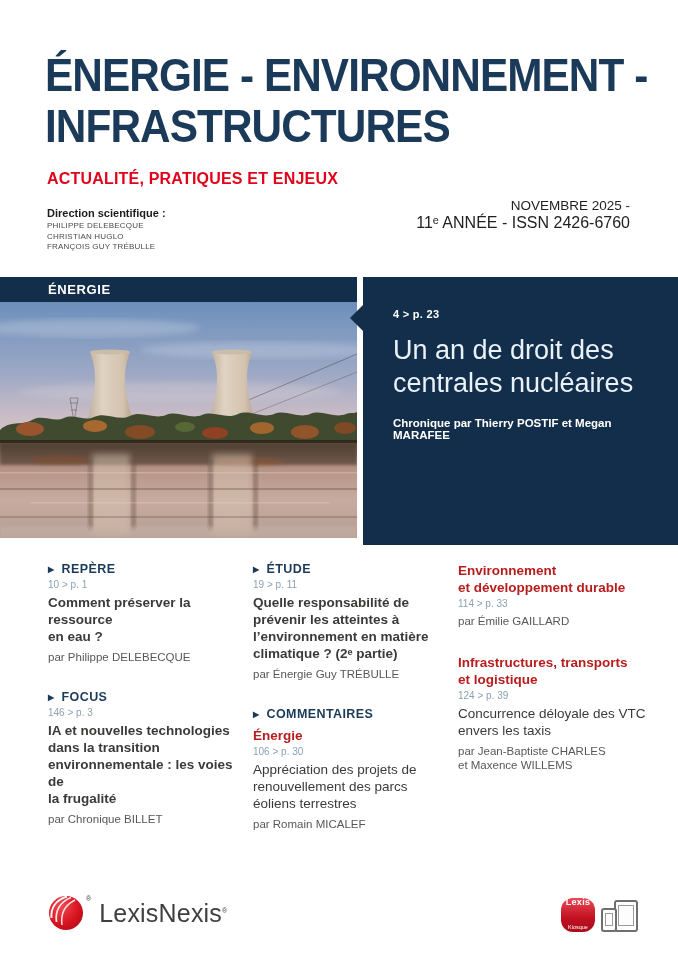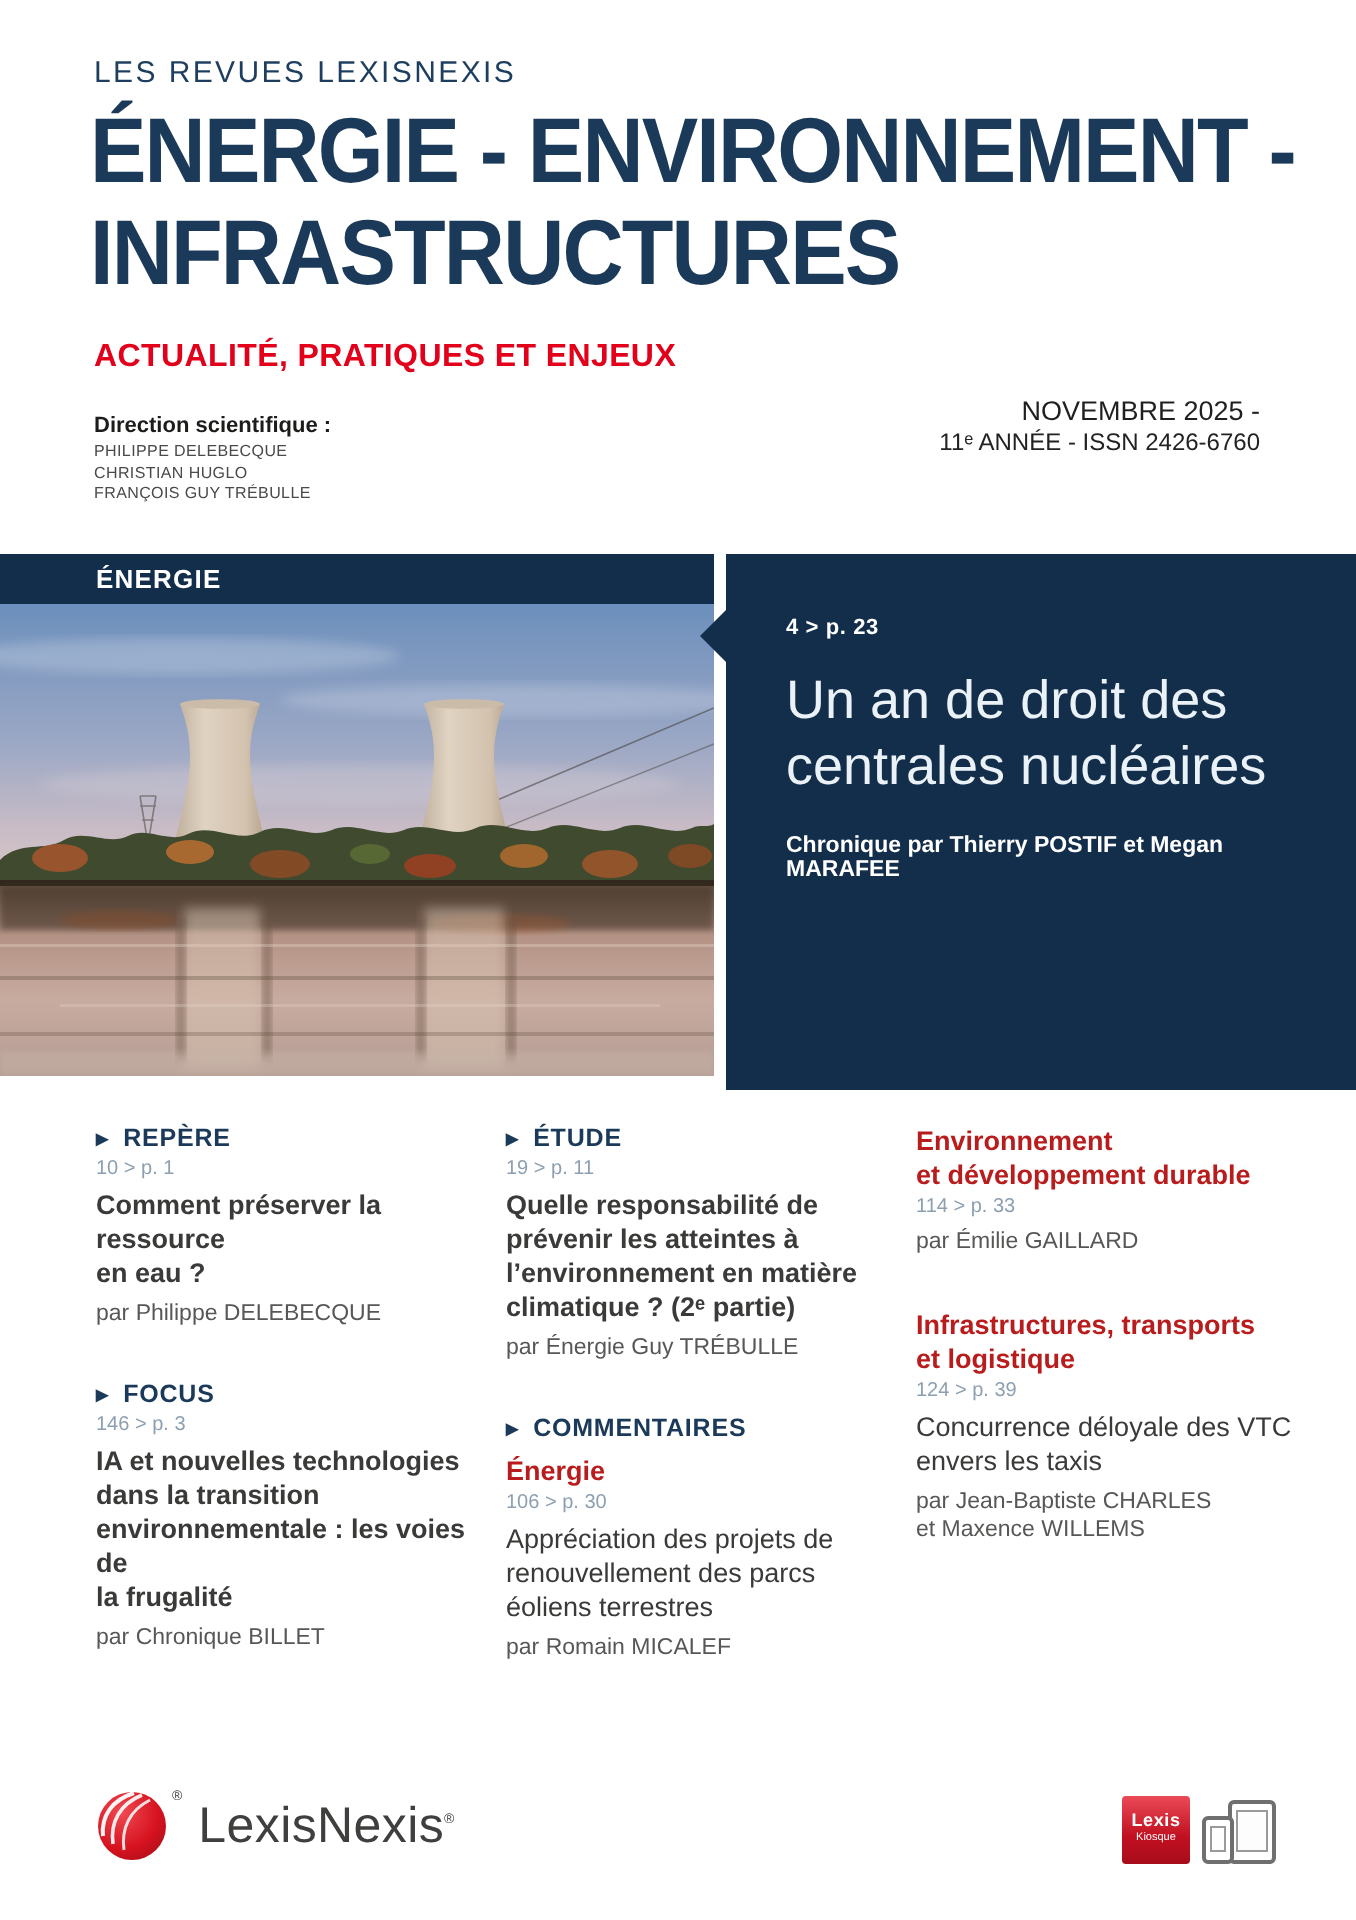--- a/index.html
+++ b/index.html
@@ -16,21 +16,21 @@
           color:#e2001a;letter-spacing:.2px;}
 
   
   .direction{position:absolute;left:47px;top:207px;}
   .direction .lbl{font-size:11px;font-weight:bold;color:#1c1c1b;margin-bottom:2px;}
   .direction .nm{font-size:8px;color:#4a4a49;line-height:10.5px;letter-spacing:.2px;}
   .issue-meta{position:absolute;right:48px;top:198px;text-align:right;}
   .issue-row{display:flex;align-items:baseline;justify-content:flex-end;}
   .issue-date{font-size:13.5px;color:#1f1f1f;}
   .issue-number{font-size:31px;font-weight:bold;color:#111;margin-left:7px;letter-spacing:-.5px;}
-  .issue-issn{font-size:12px;color:#222;margin-top:1px;}
+  .issue-issn{font-size:16px;color:#222;margin-top:1px;}
 
   
   .band{position:absolute;left:0;top:277px;width:357px;height:25px;background:#132e4b;}
   .band span{display:block;padding-left:48px;line-height:25px;color:#fff;
              font-size:13px;font-weight:bold;letter-spacing:.6px;}
   .photo{position:absolute;left:0;top:302px;width:357px;height:236px;}
   .panel{position:absolute;left:363px;top:277px;width:315px;height:268px;background:#132e4b;}
   .panel-notch{position:absolute;left:-13px;top:28px;width:0;height:0;
       border-top:13px solid transparent;border-bottom:13px solid transparent;
       border-right:13px solid #132e4b;}
@@ -54,38 +54,37 @@
          white-space:pre-line;margin:6px 0 1px;}
   .theme.first{margin-top:0;}
   .author{font-size:11.5px;color:#575756;margin-top:5px;white-space:pre-line;line-height:14px;}
 
   
   .footer-logo{position:absolute;left:46px;top:893px;display:flex;align-items:center;}
   .brand{font-size:25px;color:#3f3f3e;margin-left:8px;letter-spacing:.2px;}
   .brand sup{font-size:7px;}
   .orb-reg{font-size:7px;color:#3f3f3e;align-self:flex-start;margin-top:2px;}
   .kiosque{position:absolute;right:40px;top:898px;display:flex;align-items:flex-end;}
-  .kiosque-app{width:34px;height:34px;border-radius:2px;
+  .kiosque-app{width:34px;height:34px;border-radius:12px;
       background:linear-gradient(180deg,#ea4a56 0%,#c11020 60%,#a80d1b 100%);
       color:#fff;text-align:center;display:flex;flex-direction:column;
-      justify-content:center;line-height:9px;}
+      justify-content:space-between;line-height:9px;}
   .kiosque-app .l1{font-size:9px;font-weight:bold;letter-spacing:.3px;}
   .kiosque-app .l2{font-size:5.5px;}
   .phone{width:12px;height:20px;border:2px solid #6f6f6f;border-radius:3px;
       background:#fff;margin-left:6px;margin-right:-3px;position:relative;z-index:2;}
   .phone::after{content:"";position:absolute;left:2px;right:2px;top:3px;bottom:4px;background:#fdfdfd;border:1px solid #9a9a9a;}
   .tablet{width:20px;height:28px;border:2px solid #6f6f6f;border-radius:3px;background:#fff;position:relative;}
   .tablet::after{content:"";position:absolute;left:2px;right:2px;top:3px;bottom:4px;background:#fdfdfd;border:1px solid #9a9a9a;}
 </style>
 </head>
 <body>
 
 <div class="page">
 
-  <div class="kicker">LES REVUES LEXISNEXIS</div>
   <div class="mast-title">
     <div>ÉNERGIE - ENVIRONNEMENT -</div>
     <div>INFRASTRUCTURES</div>
   </div>
   <div class="mast-sub">ACTUALITÉ, PRATIQUES ET ENJEUX</div>
 
   <div class="direction">
     <div class="lbl">Direction scientifique :</div>
     <div class="nm">PHILIPPE DELEBECQUE</div>
     <div class="nm">CHRISTIAN HUGLO</div>

